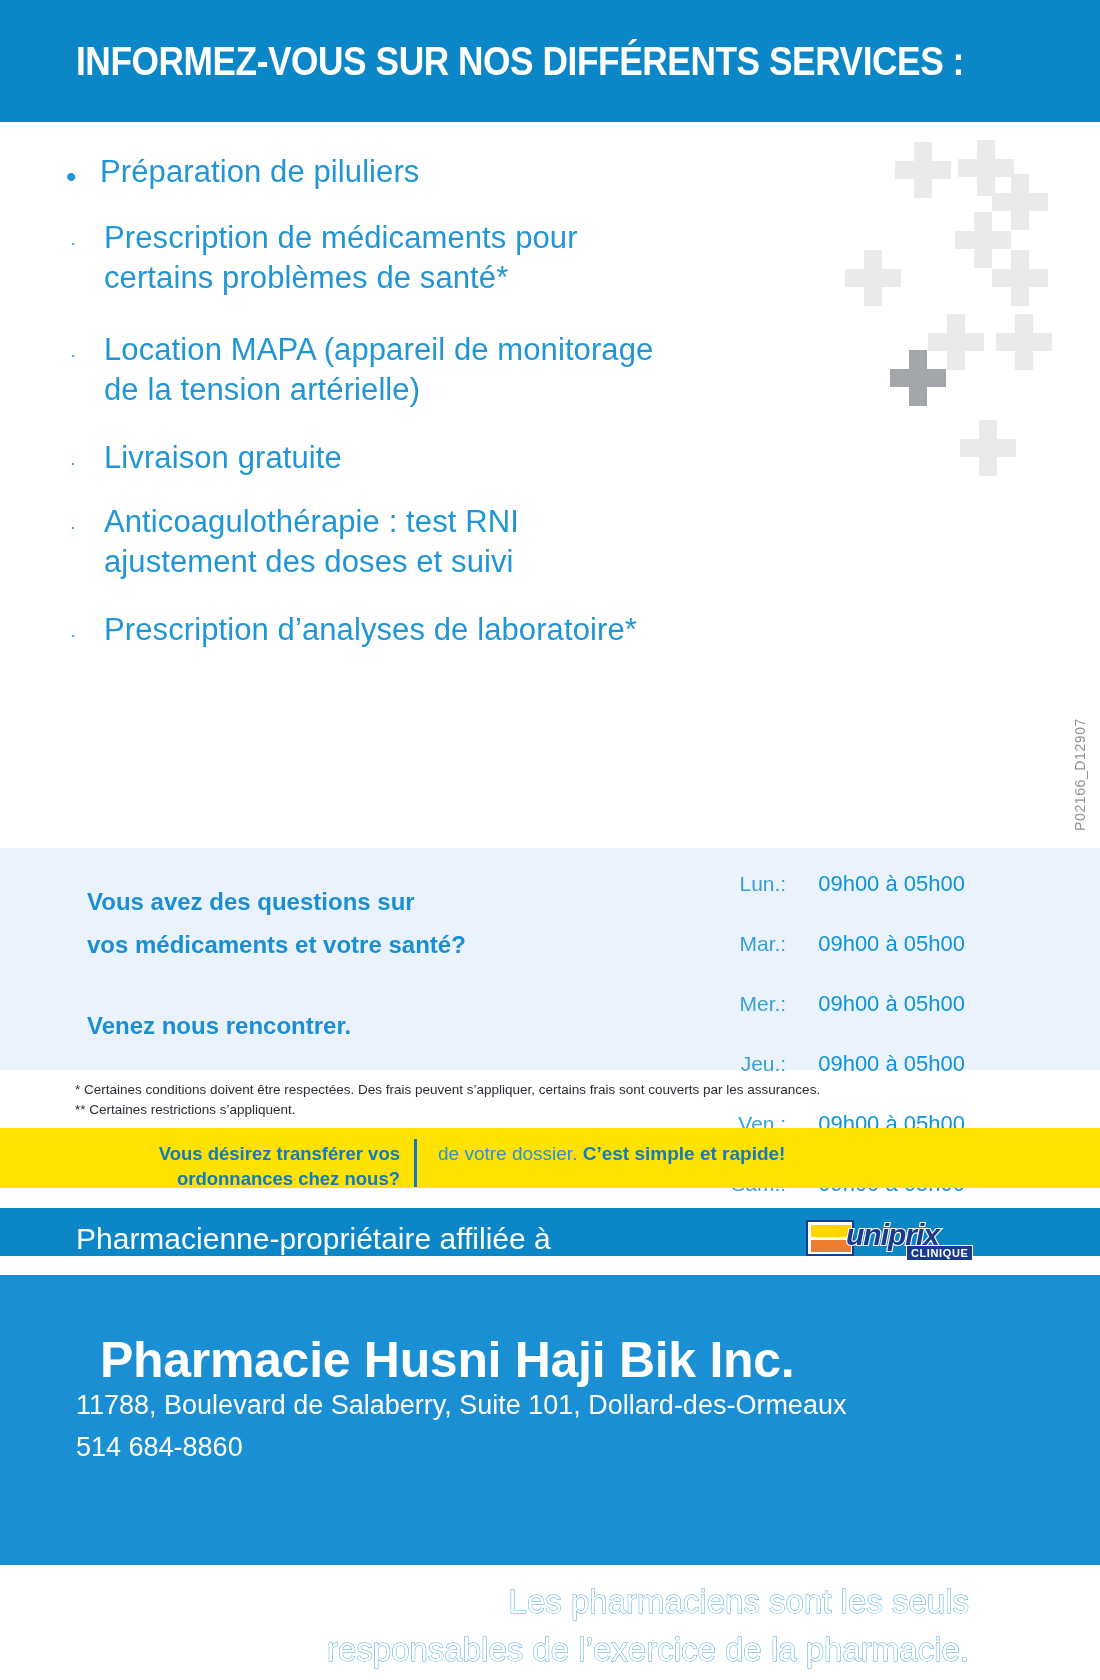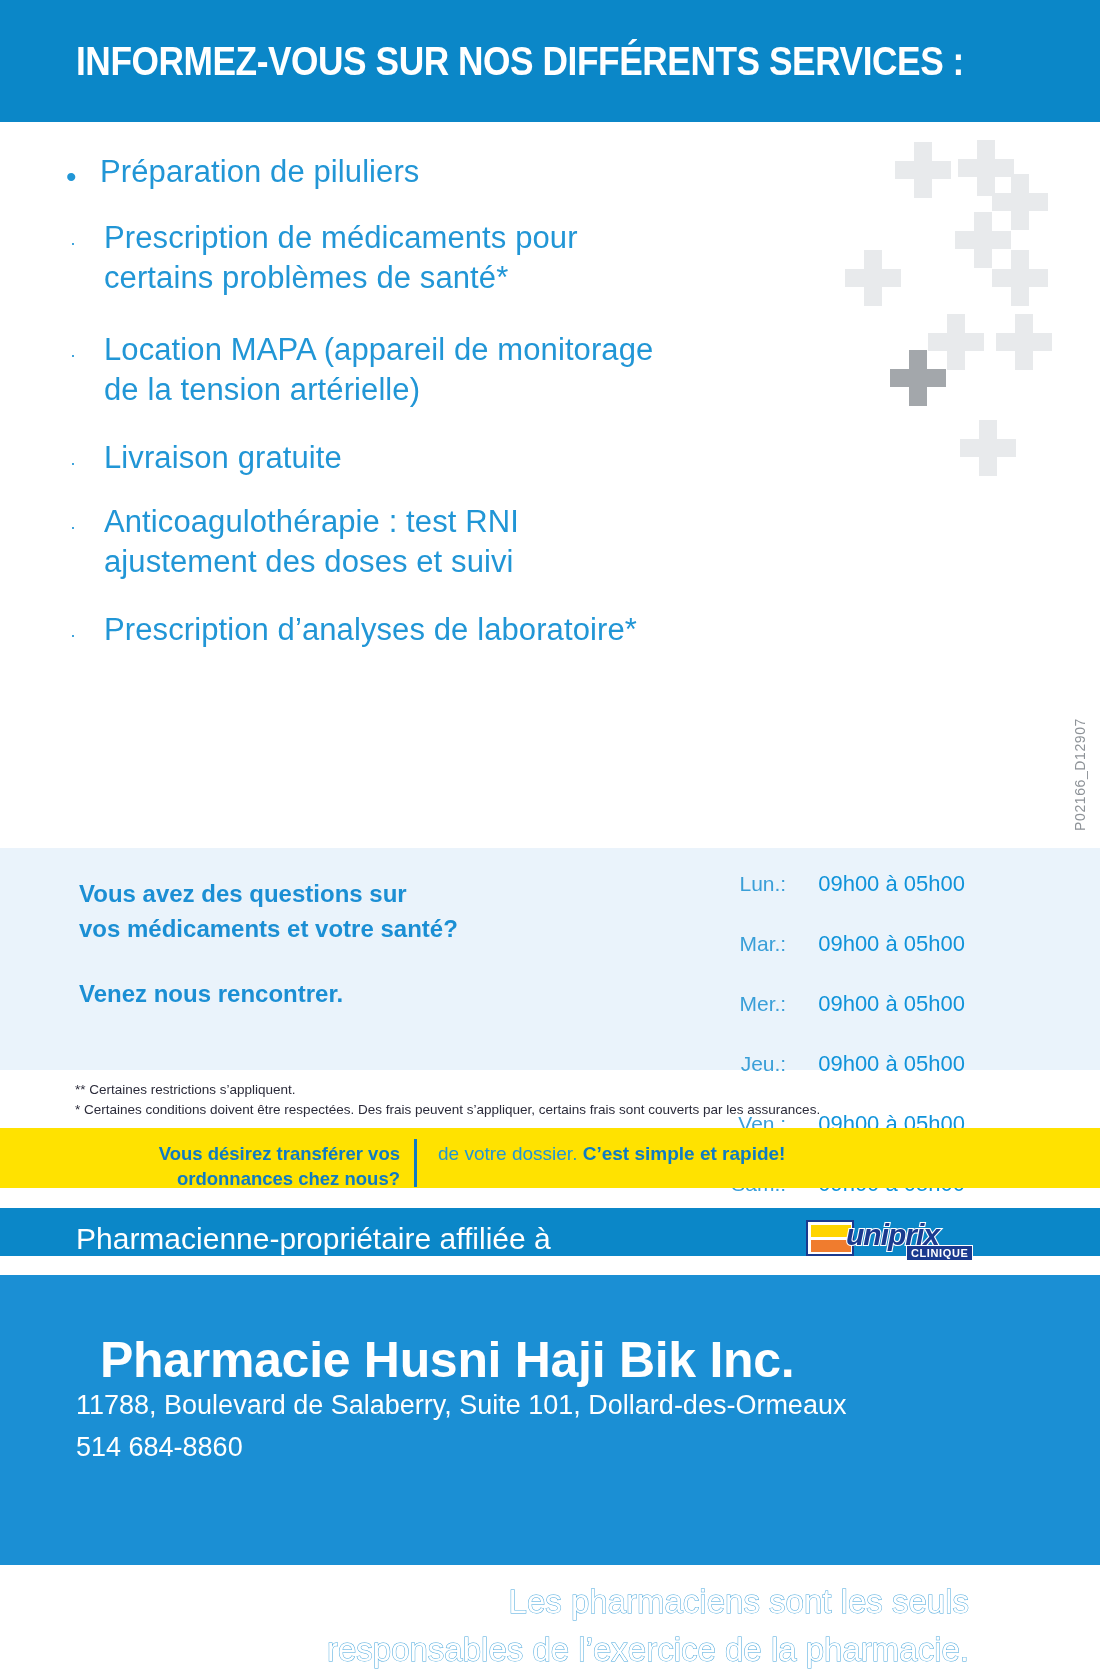--- a/index.html
+++ b/index.html
@@ -116,21 +116,21 @@
   }
   .questions {
     position: absolute;
     left: 75px;
     top: 26px;
     color: #1b8fd4;
     font-size: 24px;
     font-weight: bold;
     line-height: 31px;
   }
-  .questions .lineblock { margin: 4px; }
+  .questions .lineblock { margin: 12px; }
   .questions .spacer { height: 26px; }
 
   .hours {
     position: absolute;
     right: 135px;
     top: 22px;
     display: grid;
     grid-template-columns: auto auto;
     column-gap: 22px;
     row-gap: 0px;
@@ -414,22 +414,22 @@
       <div class="day">Ven.:</div>
       <div class="time">09h00 à 05h00</div>
       <div class="day">Sam.:</div>
       <div class="time">09h00 à 05h00</div>
       <div class="day">Dim.:</div>
       <div class="time">Fermé</div>
     </div>
 </div>
 
 <div class="footnotes">
+  <div>* Certaines conditions doivent être respectées. Des frais peuvent s’appliquer, certains frais sont couverts par les assurances.</div>
   <div>** Certaines restrictions s’appliquent.</div>
-  <div>* Certaines conditions doivent être respectées. Des frais peuvent s’appliquer, certains frais sont couverts par les assurances.</div>
 </div>
 
 <div class="yellow-band">
   <div class="yellow-left">
     <div>Vous désirez transférer vos</div>
     <div>ordonnances chez nous?</div>
   </div>
   <div class="yellow-divider"></div>
   <div class="yellow-right">
     <div><span>de votre dossier. </span><b>C’est simple et rapide!</b></div>

